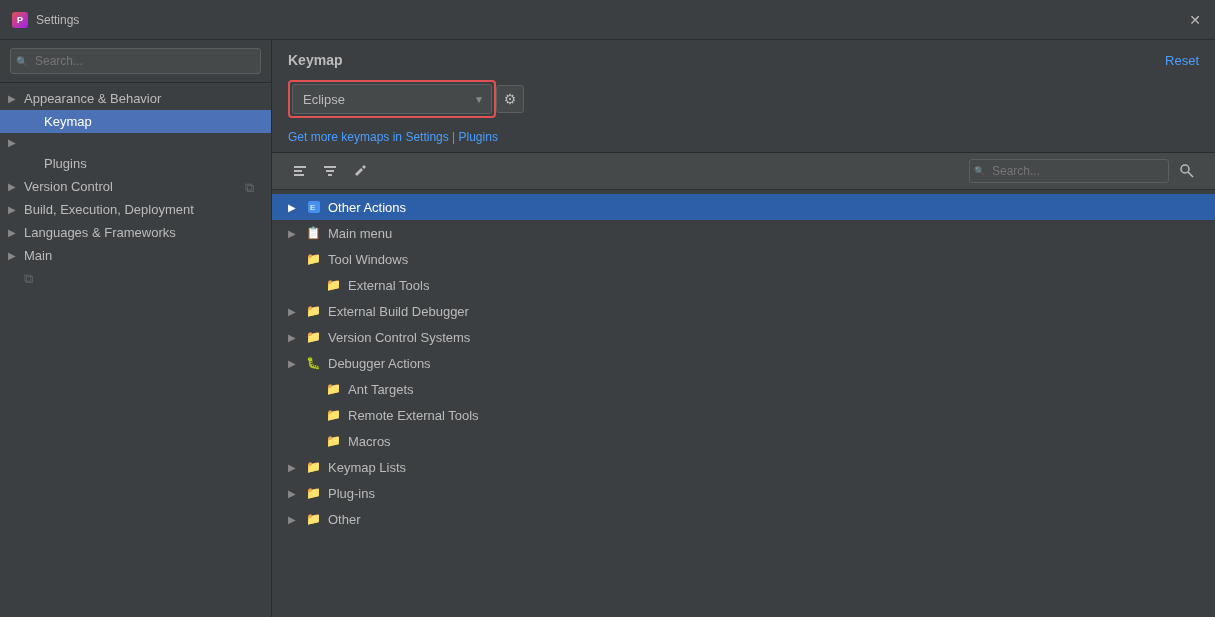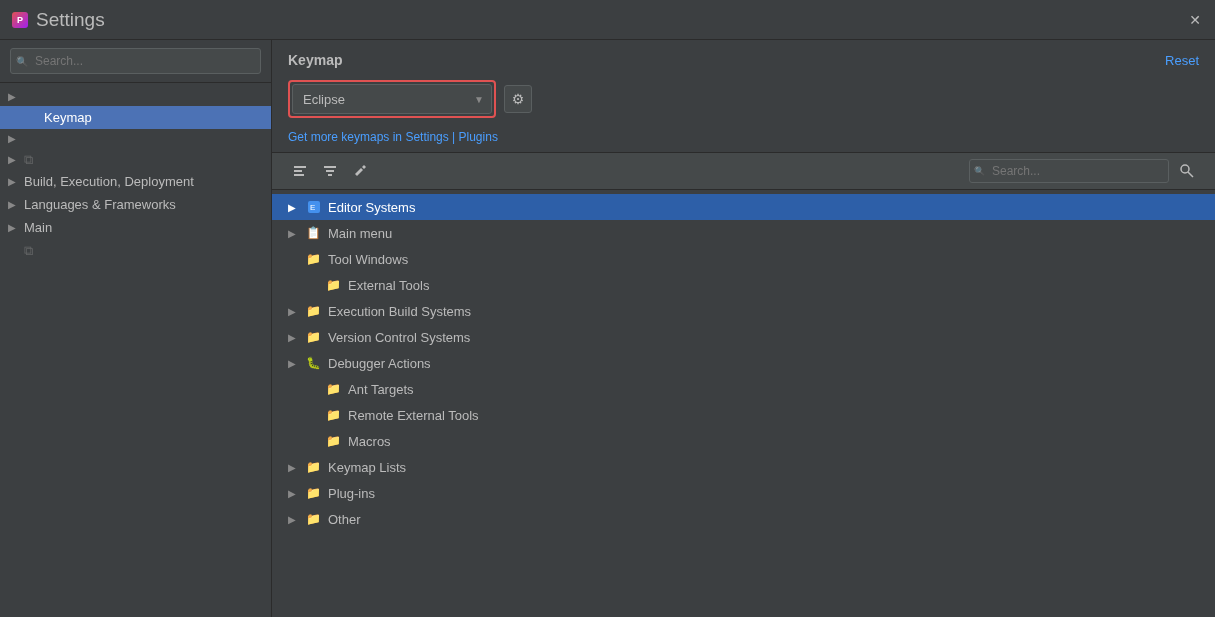--- a/index.html
+++ b/index.html
@@ -32,21 +32,21 @@
     }
 
     .titlebar-left {
       display: flex;
       align-items: center;
       gap: 8px;
     }
 
     .title-text {
       color: #bbb;
-      font-size: 19px;
+      font-size: 12px;
     }
 
     .close-btn {
       width: 16px;
       height: 16px;
       display: flex;
       align-items: center;
       justify-content: center;
       color: #bbb;
       cursor: pointer;
@@ -195,21 +195,20 @@
       font-size: 13px;
       background: none;
       border: none;
       padding: 0;
     }
 
     .keymap-row {
       display: flex;
       align-items: center;
       padding: 12px 16px;
-      gap: 8px;
     }
 
     .keymap-select-wrapper {
       border: 2px solid #e05252;
       border-radius: 4px;
       padding: 2px;
       display: flex;
       align-items: center;
     }
 
@@ -413,34 +412,40 @@
       <div class="search-bar">
         <div class="search-wrapper">
           <input class="search-input" type="text" placeholder="Search..." style="">
         </div>
       </div>
 
       <div class="sidebar-items">
 
         <div class="sidebar-item parent-item">
           <span class="chevron">▶</span>
+          <span class="sidebar-label">Appearance &amp; Behavior</span>
         </div>
 
         <div class="sidebar-item sidebar-child active">
           <span class="chevron"></span>
           <span class="sidebar-label">Keymap</span>
         </div>
 
         <div class="sidebar-item parent-item">
           <span class="chevron">▶</span>
         </div>
 
+        <div class="sidebar-item sidebar-child">
+          <span class="chevron"></span>
+          <span class="sidebar-label">Plugins</span>
+        </div>
 
         <div class="sidebar-item parent-item">
           <span class="chevron">▶</span>
+          <span class="sidebar-label">Version Control</span>
           <span class="copy-icon">⧉</span>
         </div>
 
         <div class="sidebar-item parent-item">
           <span class="chevron">▶</span>
           <span class="sidebar-label">Build, Execution, Deployment</span>
         </div>
 
         <div class="sidebar-item parent-item">
           <span class="chevron">▶</span>
@@ -520,21 +525,21 @@
       <div class="tree-list">
 
         <div class="tree-item selected">
           <span class="tree-chevron">▶</span>
           <span class="tree-item-icon icon-editor">
             <svg width="14" height="14" viewBox="0 0 14 14">
               <rect x="1" y="1" width="12" height="12" rx="2" fill="#4a9eff" opacity="0.8"></rect>
               <text x="3" y="10" font-size="8" fill="white">E</text>
             </svg>
           </span>
-          <span class="tree-item-label">Editor Systems</span>
+          <span class="tree-item-label">Other Actions</span>
         </div>
 
         <div class="tree-item">
           <span class="tree-chevron">▶</span>
           <span class="tree-item-icon icon-menu">📋</span>
           <span class="tree-item-label">Main menu</span>
         </div>
 
         <div class="tree-item">
           <span class="tree-chevron" style="color:transparent;">▶</span>
@@ -544,21 +549,21 @@
 
         <div class="tree-item" style="padding-left: 36px;">
           <span class="tree-chevron" style="color:transparent;">▶</span>
           <span class="tree-item-icon icon-tools">📁</span>
           <span class="tree-item-label">External Tools</span>
         </div>
 
         <div class="tree-item">
           <span class="tree-chevron">▶</span>
           <span class="tree-item-icon icon-build">📁</span>
-          <span class="tree-item-label">Execution Build Systems</span>
+          <span class="tree-item-label">External Build Debugger</span>
         </div>
 
         <div class="tree-item">
           <span class="tree-chevron">▶</span>
           <span class="tree-item-icon icon-vcs">📁</span>
           <span class="tree-item-label">Version Control Systems</span>
         </div>
 
         <div class="tree-item">
           <span class="tree-chevron">▶</span>

